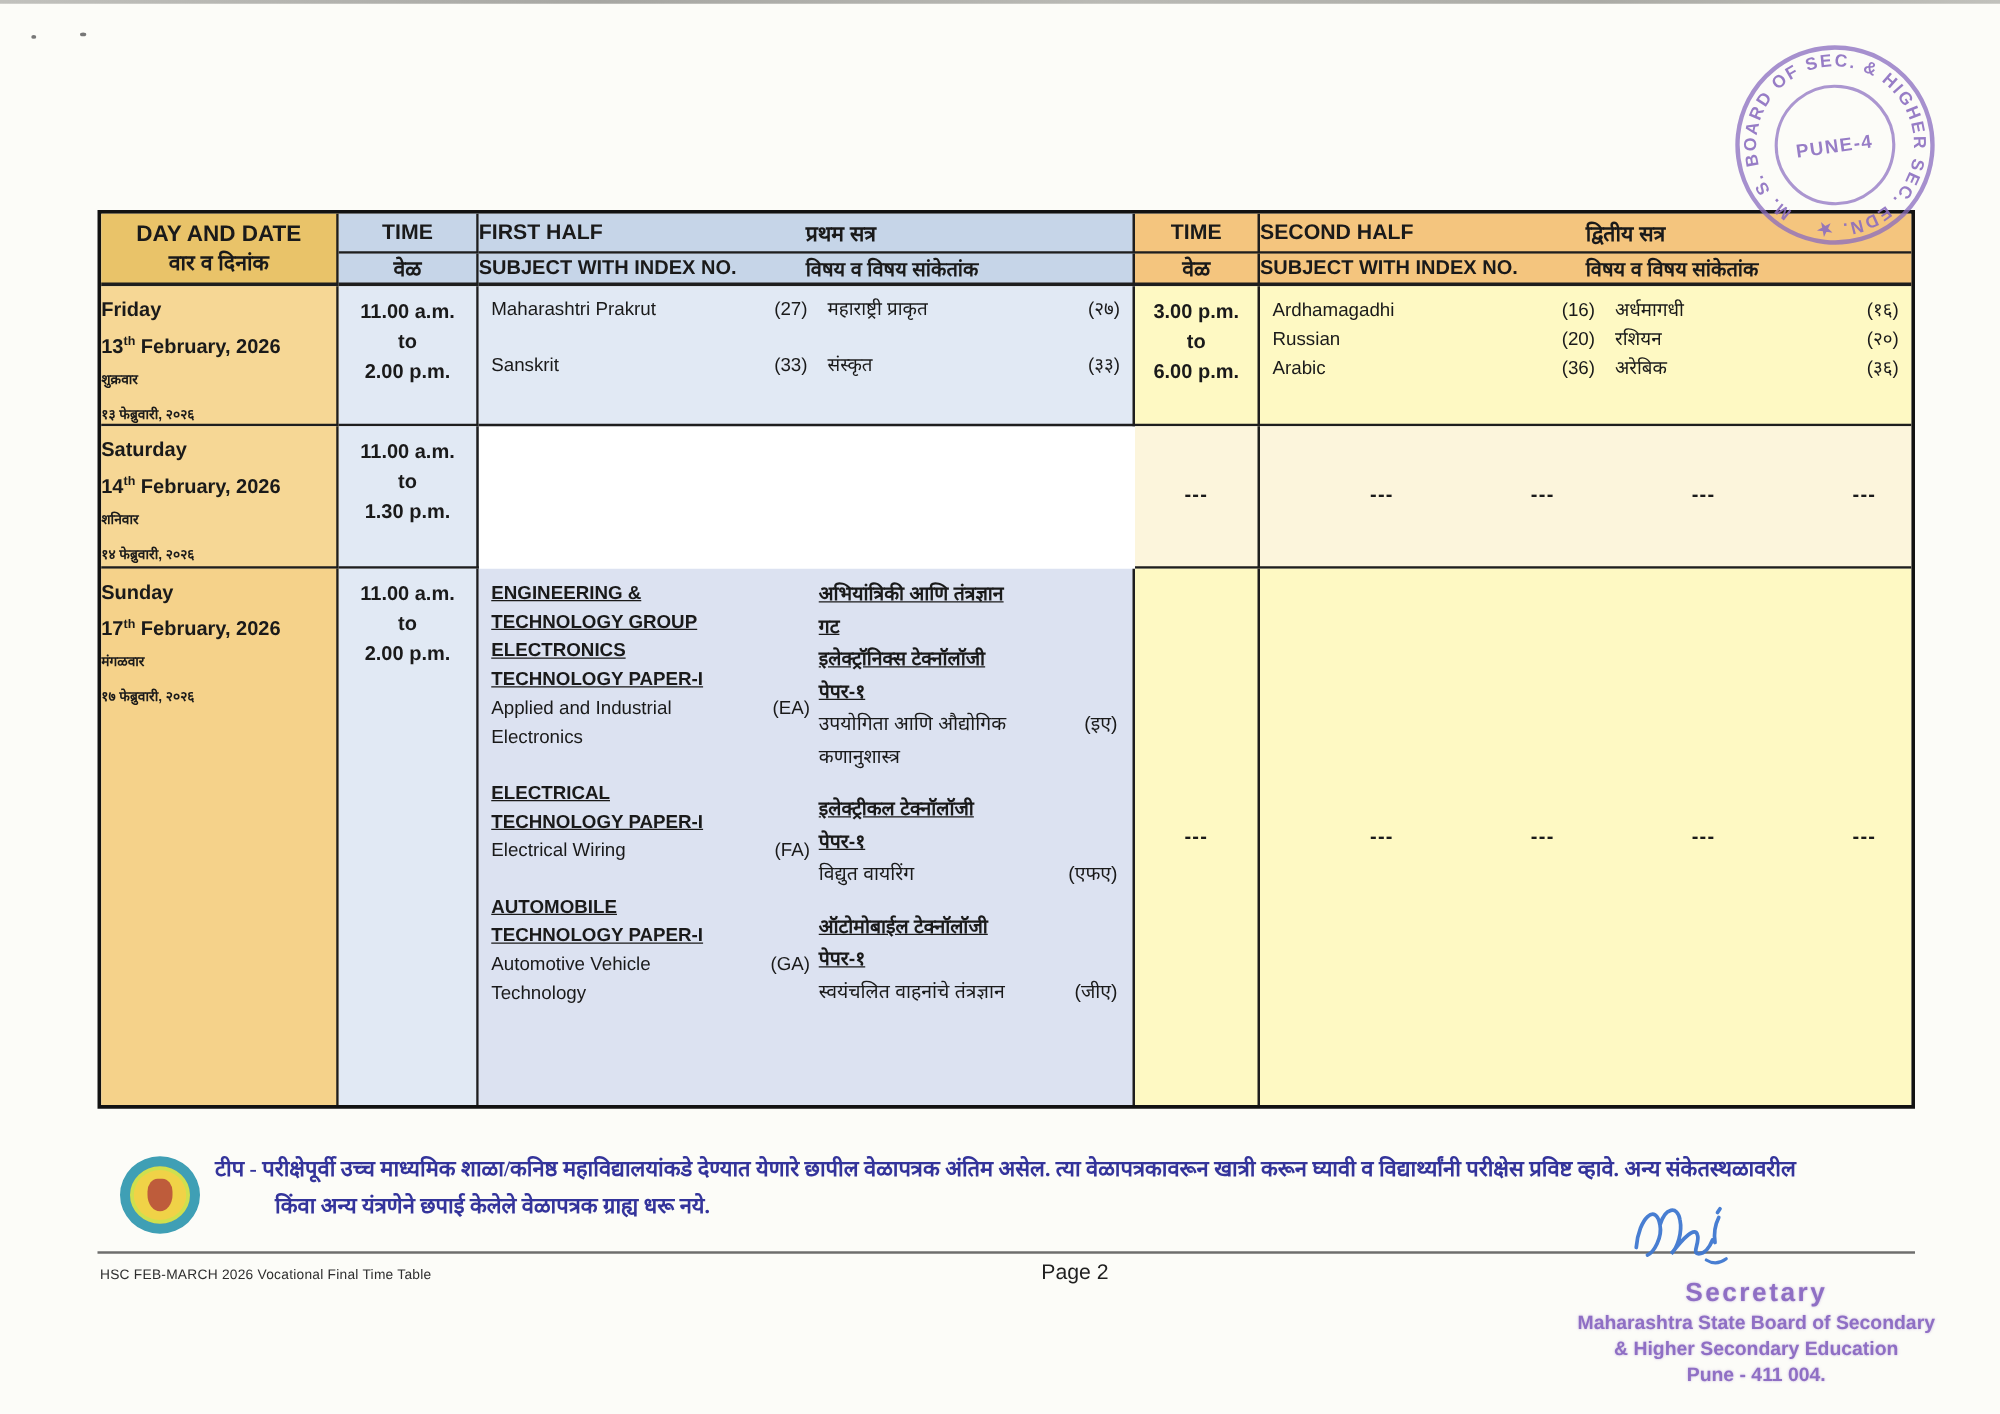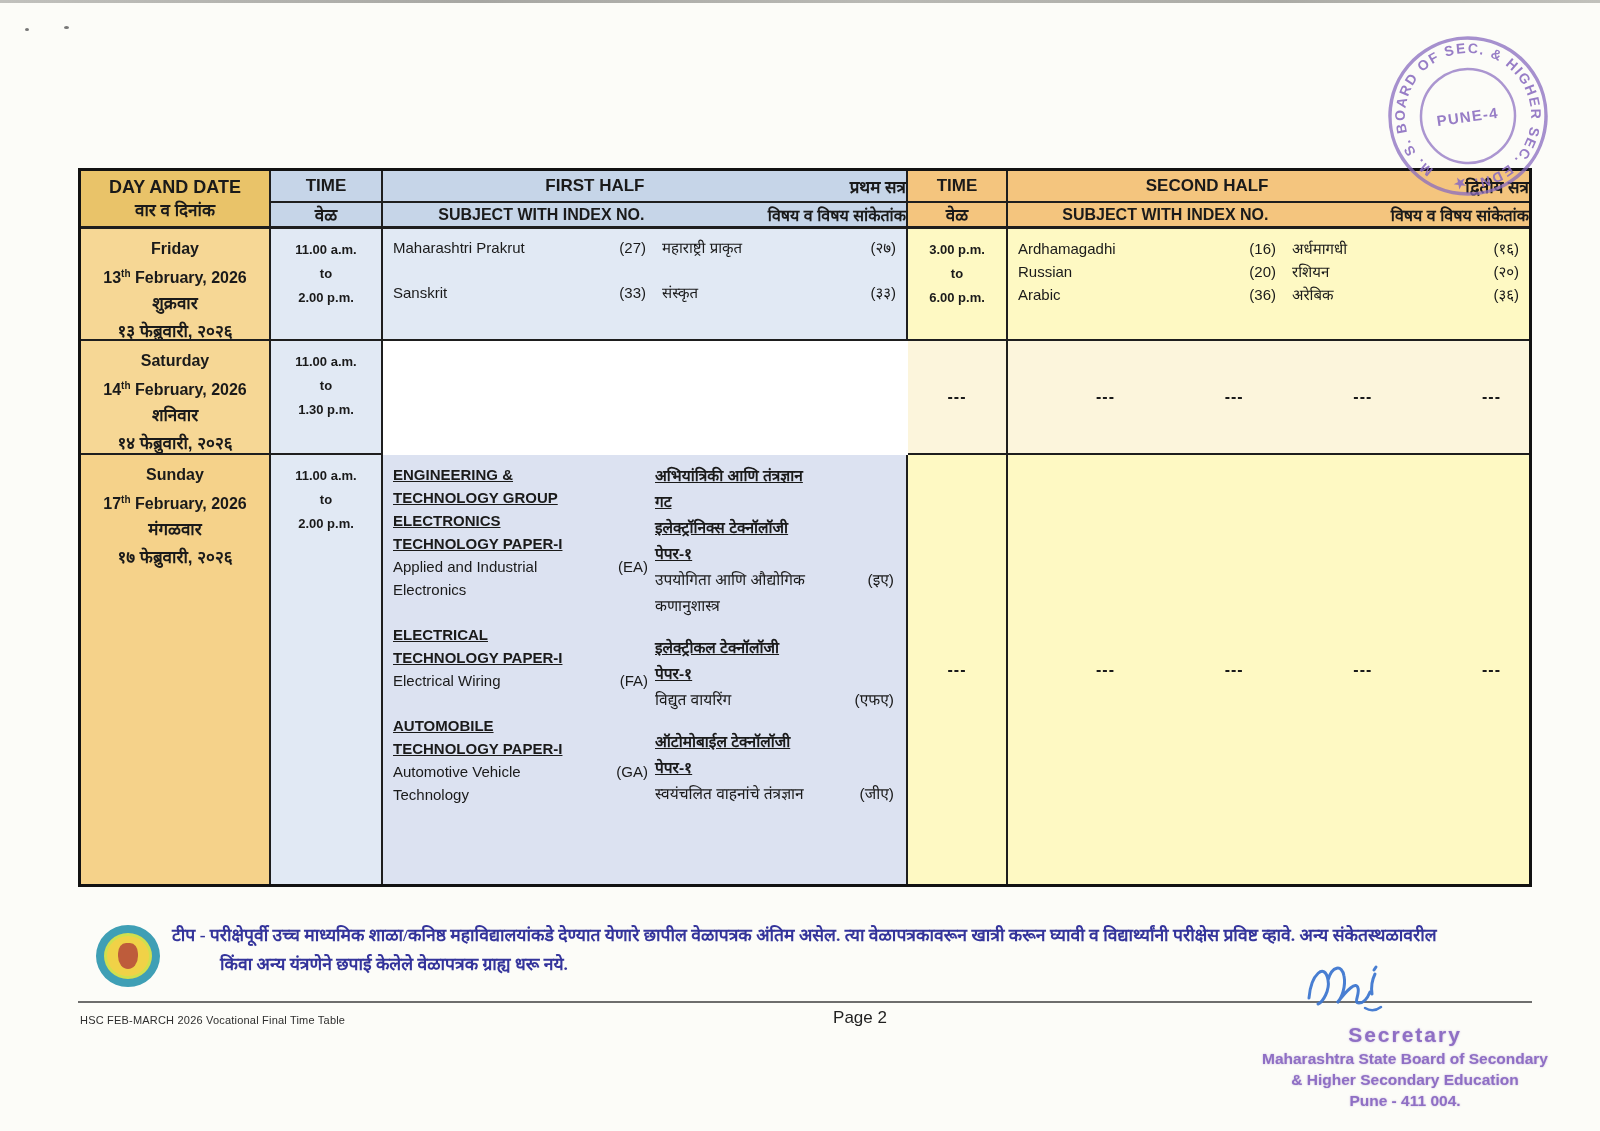--- a/index.html
+++ b/index.html
@@ -25,31 +25,31 @@
   .bluehead{background:#c6d5e8}
   .bluecell{background:#e1e9f4}
   .bluecell2{background:#dce2f1}
   .whitecell{background:#f3f5f3}
   .peachhead{background:#f4c57e}
   .creamcell{background:#fef9c3}
   .creamcell2{background:#fcf5dc}
 
   .hdr{display:flex;align-items:center;justify-content:center;font-weight:bold;font-size:17px}
   .hdr-split{display:flex;align-items:center;font-weight:bold}
-  .hdr-split .hh{flex:1;text-align:right;font-size:17px}
+  .hdr-split .hh{flex:1;text-align:left;font-size:17px}
   .hdr-sub .hh{font-size:16px}
   .day-hdr{flex-direction:column;justify-content:center;line-height:24px;font-size:18px}
   .day-hdr .mr{font-size:17px}
 
-  .daycell{text-align:center;padding-top:7px;line-height:25px;font-weight:bold;font-size:16px}
-  .daycell .d-mr{font-size:17px;line-height:28px}
+  .daycell{padding-top:7px;line-height:25px;font-weight:bold;font-size:16px}
+  .daycell .d-mr{font-size:11px;line-height:28px}
   sup{font-size:10px}
 
   .timecell{display:flex;flex-direction:column;align-items:center;padding-top:9px;
-            font-weight:bold;font-size:13px;line-height:24px}
+            font-weight:bold;font-size:16px;line-height:24px}
 
   .half-cell{padding:8px 10px 0 10px;font-size:15px}
   .srow{display:grid;grid-template-columns:205px 48px 1fr 64px;align-items:start;line-height:21px}
   .srow2{grid-template-columns:210px 48px 1fr 64px}
   .sn{}
   .sc{text-align:right}
   .snmr{padding-left:16px}
   .mt24{margin-top:24px}
   .lh23{line-height:23px}
 

